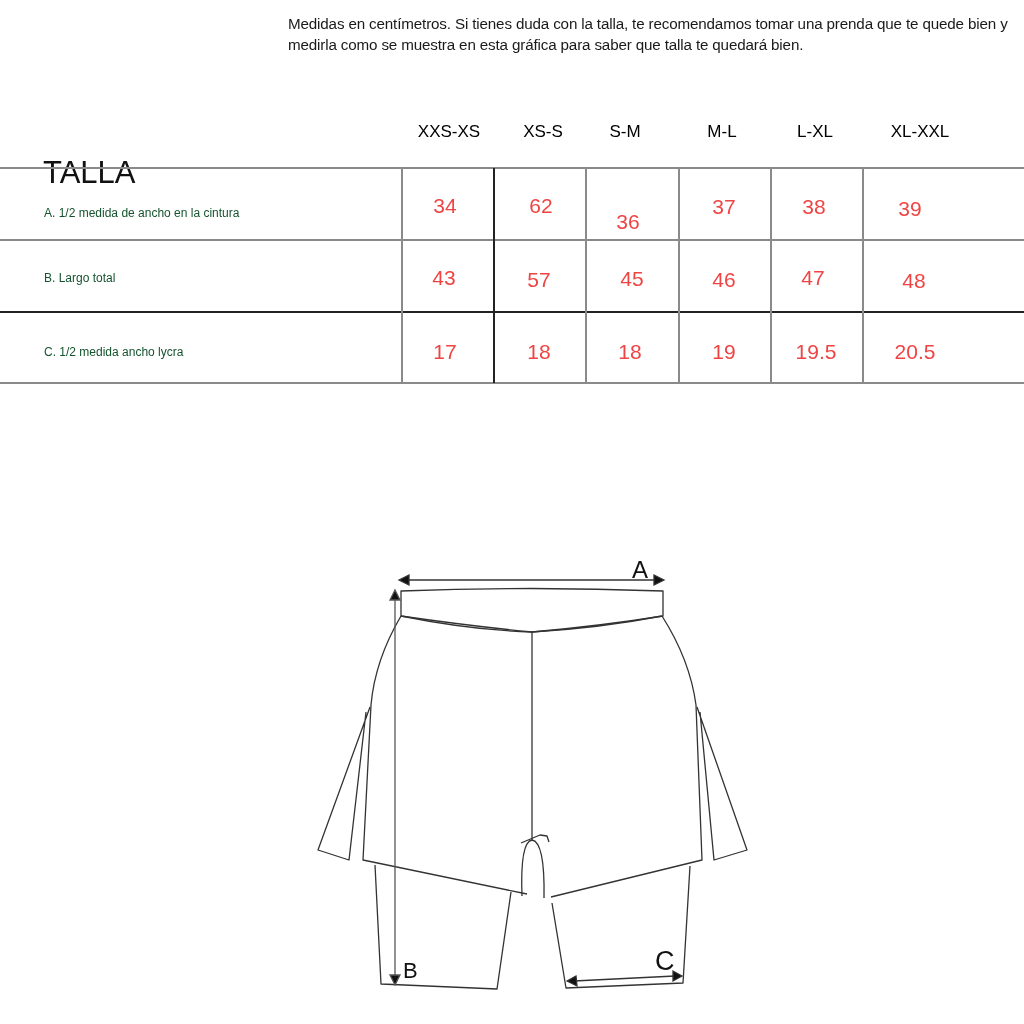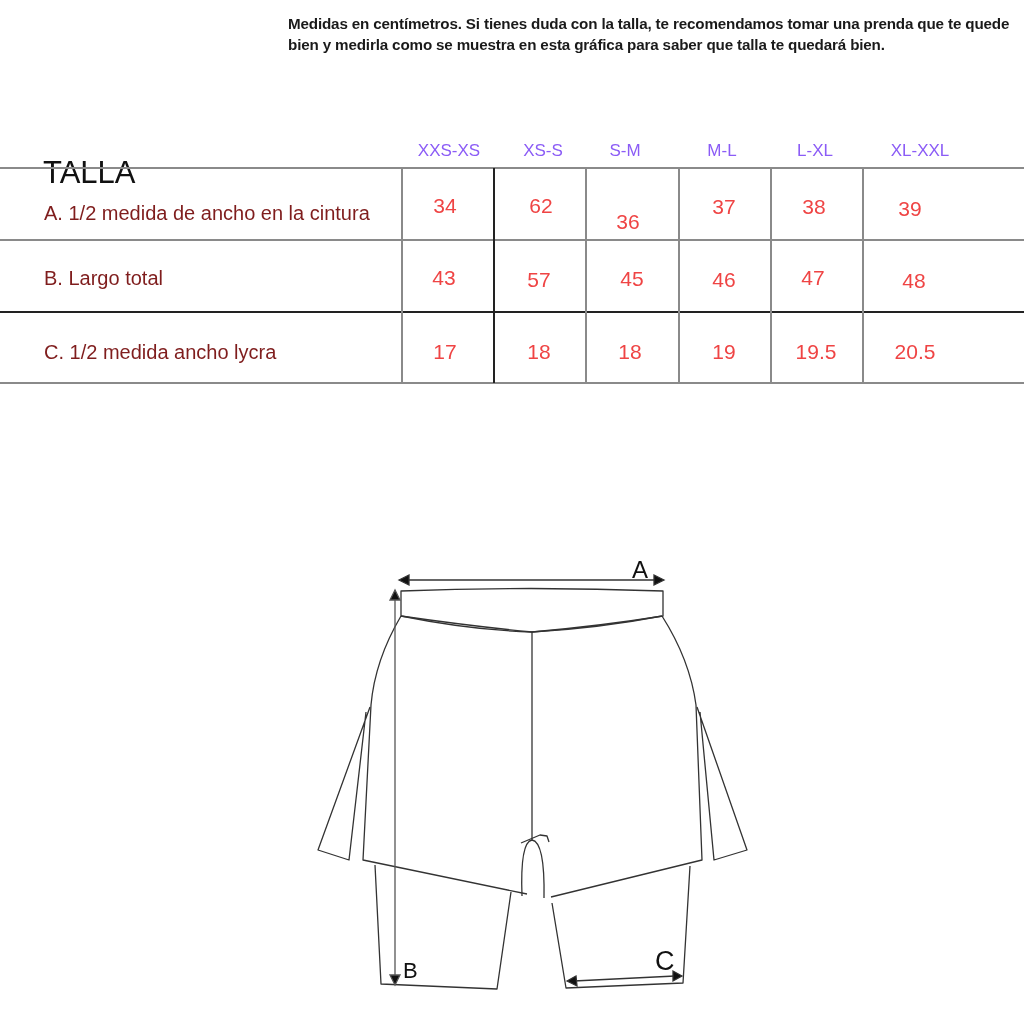--- a/index.html
+++ b/index.html
@@ -4,36 +4,35 @@
   <style>
     html, body { margin: 0; padding: 0; background: #ffffff; }
     body {
       width: 1024px; height: 1024px; position: relative; overflow: hidden;
       font-family: "Liberation Sans", sans-serif; color: #111111;
     }
     .note {
       position: absolute; left: 288px; top: 13px; width: 730px;
       font-size: 15.2px; line-height: 21px; color: #1a1a1a;
       letter-spacing: -0.15px;
-      font-weight: bold;
     }
     .title {
       position: absolute; left: 43px; top: 116px;
       font-size: 31px; line-height: 34px; color: #111; margin-top: 40px;
     }
     .hdr {
-      position: absolute; top: 141px; font-size: 17px; line-height: 20px;
-      transform: translateX(-50%); white-space: nowrap; color: #8b5cf6;
+      position: absolute; top: 122px; font-size: 17px; line-height: 20px;
+      transform: translateX(-50%); white-space: nowrap; color: #000000;
     }
     .hline { position: absolute; left: 0; width: 1024px; height: 2px; background: #8a8a8a; }
     .hline.dark { background: #222; height: 1.5px; }
     .vline { position: absolute; width: 1.5px; background: #8a8a8a; top: 168px; height: 215px; }
     .vline.dark { background: #222; }
     .rowlabel {
-      position: absolute; left: 44px; font-size: 20px; line-height: 20px; color: #7f1d1d; white-space: nowrap;
+      position: absolute; left: 44px; font-size: 12px; line-height: 20px; color: #14532d; white-space: nowrap;
     }
     .cell {
       position: absolute; font-size: 21px; line-height: 24px; transform: translateX(-50%);
       white-space: nowrap; color: #ef4444;
     }
     .diagram { position: absolute; left: 0; top: 0; width: 1024px; height: 1024px; pointer-events: none; }
     .diagram .lbl { font-family: "Liberation Sans", sans-serif; fill: #111; }
   </style>
 </head>
 <body>

